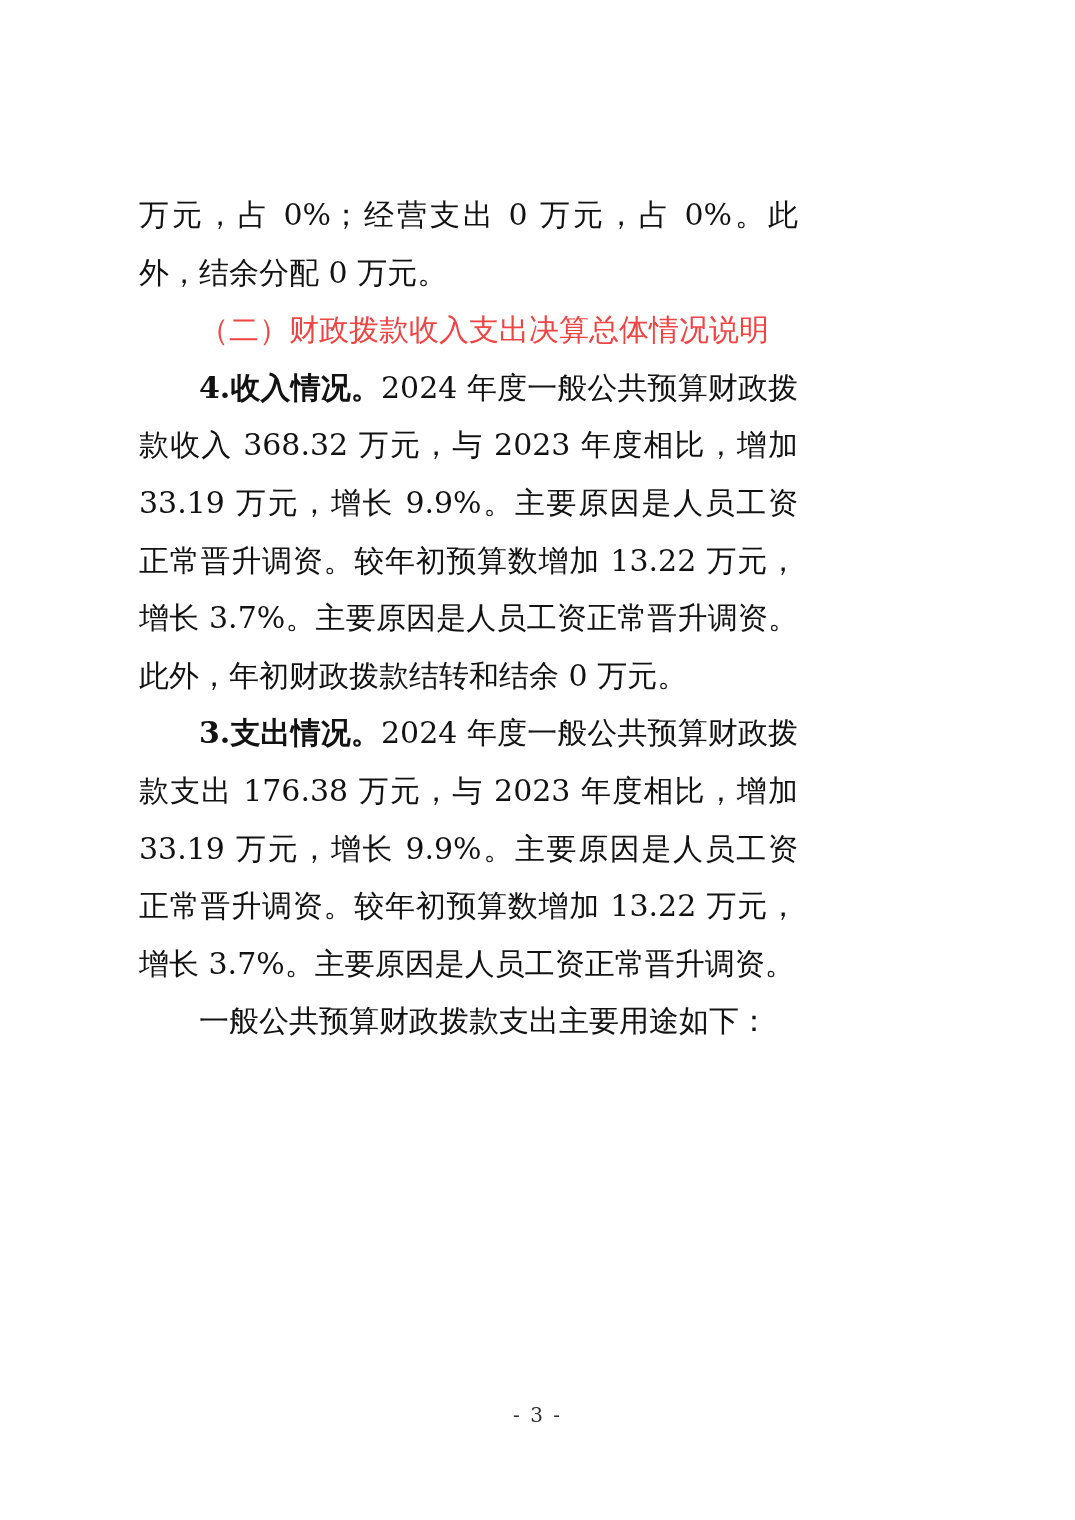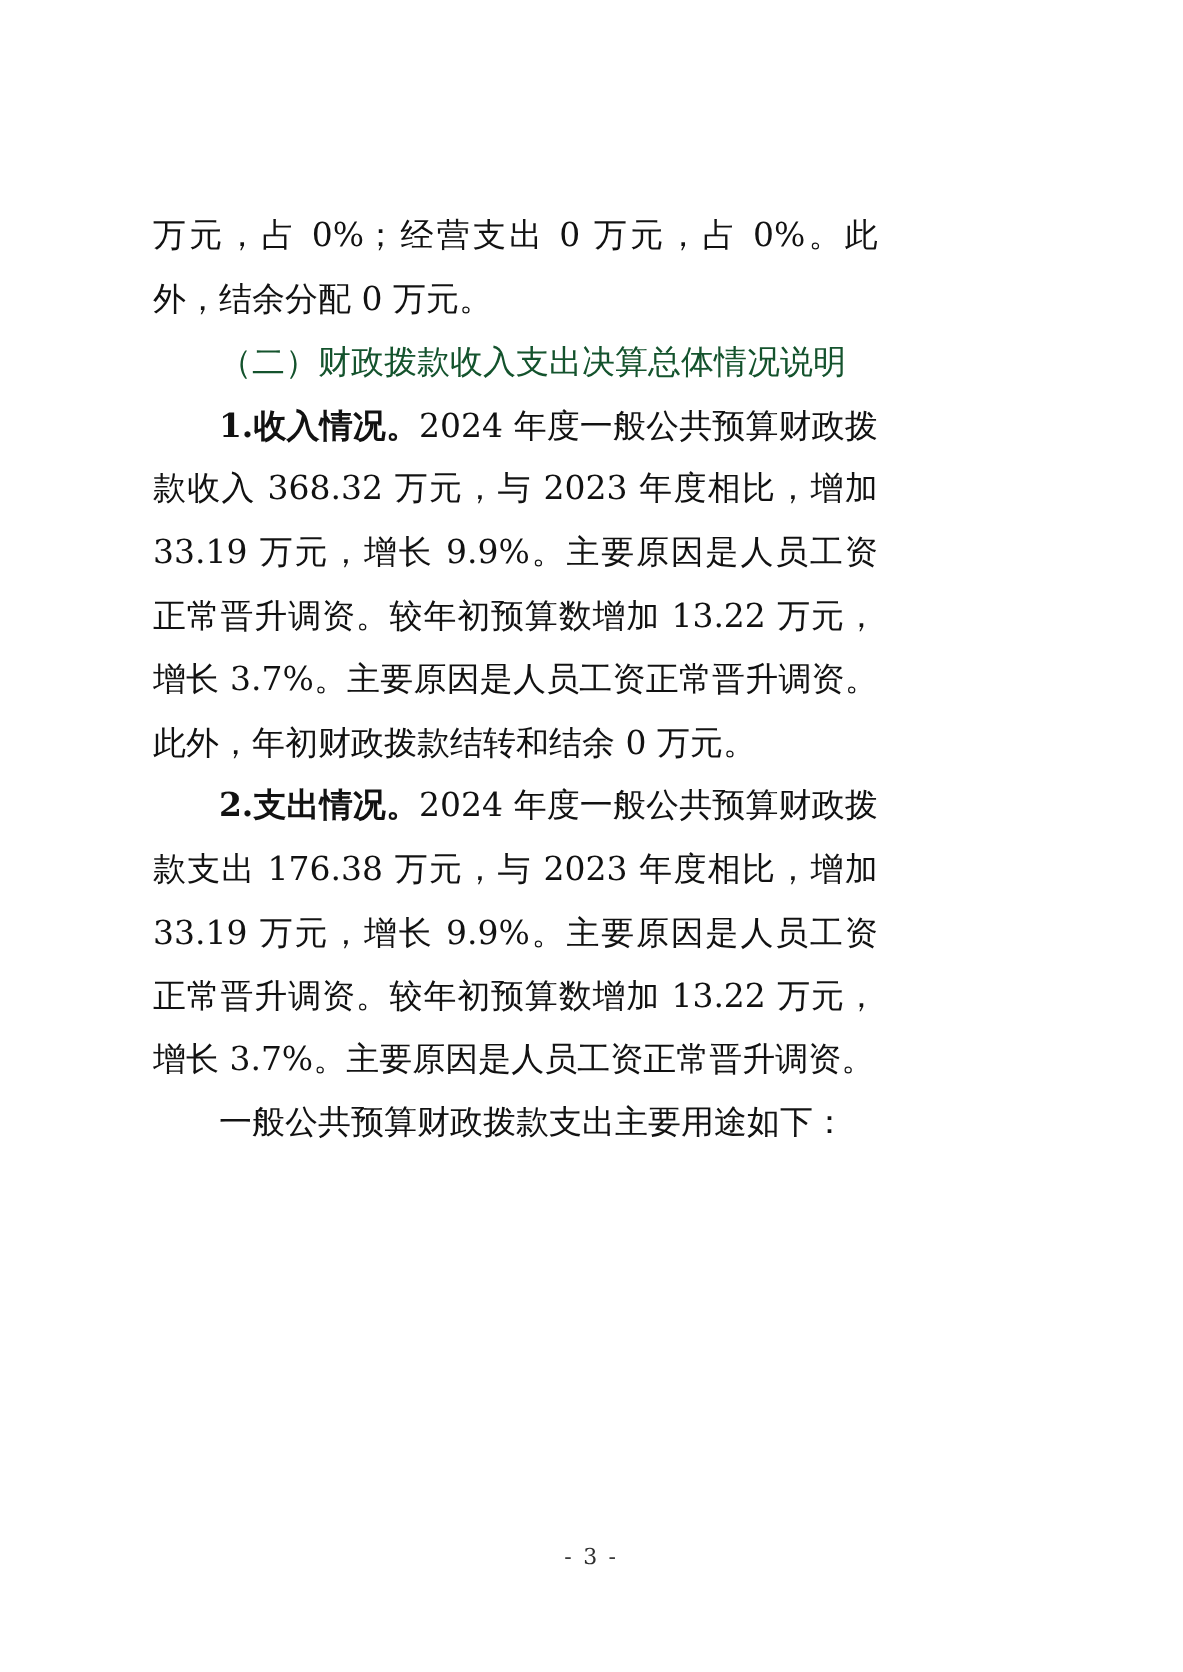--- a/index.html
+++ b/index.html
@@ -27,41 +27,41 @@
   p.para {
     font-size: 30px;
     line-height: 57.6px;
     text-align: justify;
     text-justify: inter-character;
     text-indent: 2em;
     font-weight: normal;
     color: #121212;
   }
   p.para.no-indent { text-indent: 0; }
-  p.para.heading { color: #14532d; }
+  p.para.heading { color: #ef4444; }
   .seg-bold { font-weight: bold; }
   .page-footer {
     position: absolute;
     top: 1402px;
     left: 0;
     width: 100%;
     text-align: center;
     font-size: 20px;
     line-height: 26px;
     letter-spacing: 2px;
     color: #2e2e2e;
   }
 </style>
 </head>
 <body>
 
 <div class="page">
   <main class="content" id="paragraphs">
       <p class="para no-indent"><span class="seg">万元，占 0%；经营支出 0 万元，占 0%。此外，结余分配 0 万元。</span></p>
       <p class="para heading"><span class="seg">（二）财政拨款收入支出决算总体情况说明</span></p>
-      <p class="para"><span class="seg-bold">1.收入情况。</span><span class="seg">2024 年度一般公共预算财政拨款收入 368.32 万元，与 2023 年度相比，增加 33.19 万元，增长 9.9%。主要原因是人员工资正常晋升调资。较年初预算数增加 13.22 万元，增长 3.7%。主要原因是人员工资正常晋升调资。此外，年初财政拨款结转和结余 0 万元。</span></p>
-      <p class="para"><span class="seg-bold">2.支出情况。</span><span class="seg">2024 年度一般公共预算财政拨款支出 176.38 万元，与 2023 年度相比，增加 33.19 万元，增长 9.9%。主要原因是人员工资正常晋升调资。较年初预算数增加 13.22 万元，增长 3.7%。主要原因是人员工资正常晋升调资。</span></p>
+      <p class="para"><span class="seg-bold">4.收入情况。</span><span class="seg">2024 年度一般公共预算财政拨款收入 368.32 万元，与 2023 年度相比，增加 33.19 万元，增长 9.9%。主要原因是人员工资正常晋升调资。较年初预算数增加 13.22 万元，增长 3.7%。主要原因是人员工资正常晋升调资。此外，年初财政拨款结转和结余 0 万元。</span></p>
+      <p class="para"><span class="seg-bold">3.支出情况。</span><span class="seg">2024 年度一般公共预算财政拨款支出 176.38 万元，与 2023 年度相比，增加 33.19 万元，增长 9.9%。主要原因是人员工资正常晋升调资。较年初预算数增加 13.22 万元，增长 3.7%。主要原因是人员工资正常晋升调资。</span></p>
       <p class="para"><span class="seg">一般公共预算财政拨款支出主要用途如下：</span></p>
     </main>
   <footer class="page-footer">
     <span>- 3 -</span>
   </footer>
 </div>
 
 </body></html>

